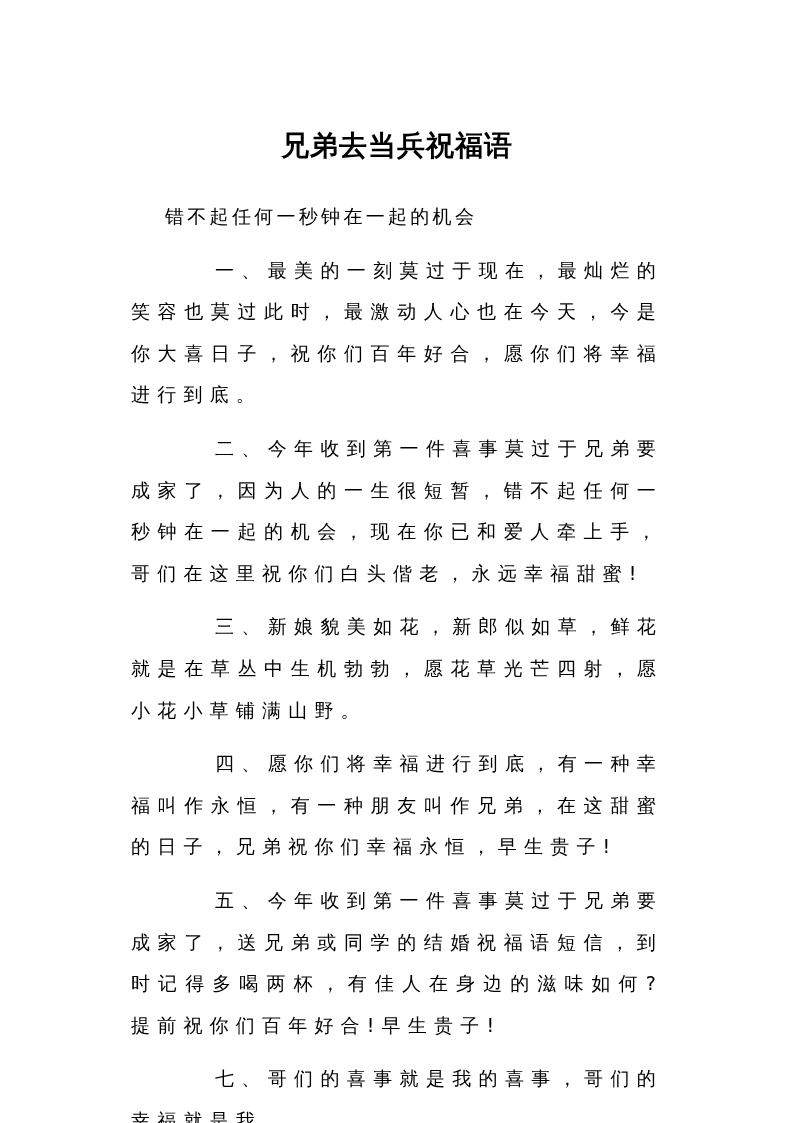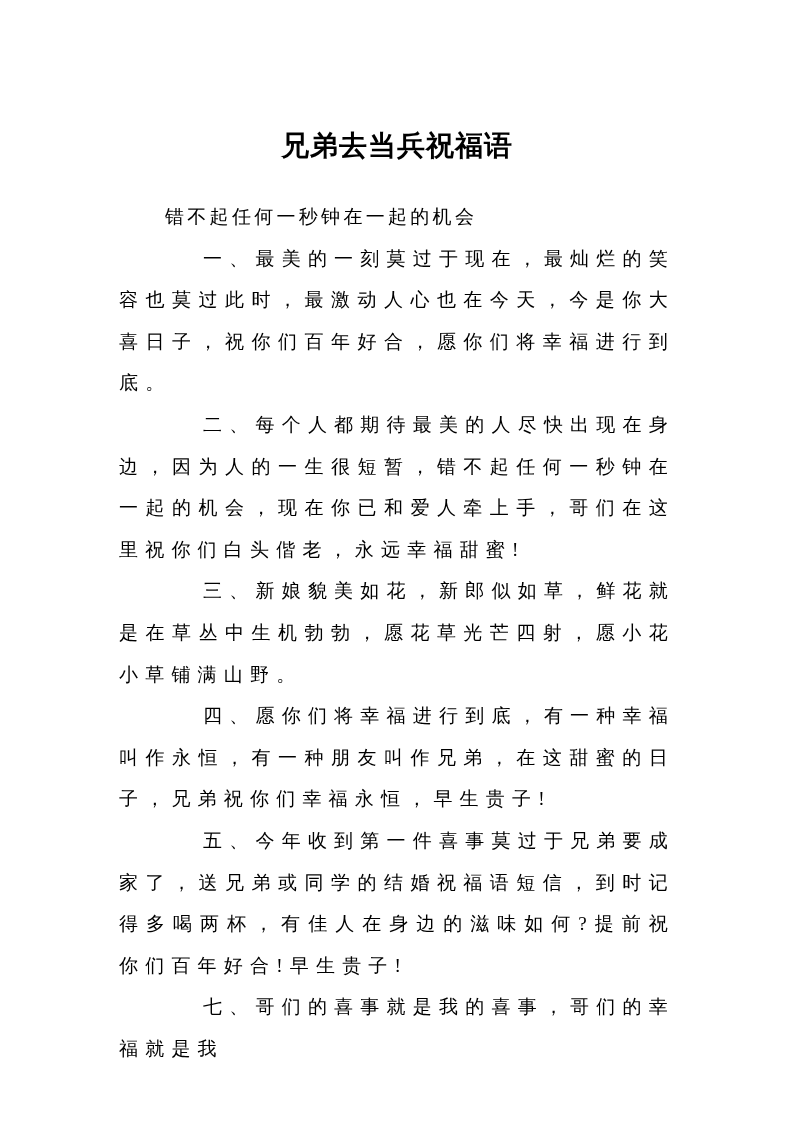--- a/index.html
+++ b/index.html
@@ -15,21 +15,20 @@
       font-family: "DejaVu Sans", "Liberation Sans", sans-serif;
       color: #000000;
     }
     .page {
       position: absolute;
       left: 0;
       top: 0;
       width: 794px;
       height: 1123px;
       background: #ffffff;
-      font-family: Liberation Serif, serif;
     }
     .title {
       position: absolute;
       top: 128px;
       left: 0;
       width: 794px;
       text-align: center;
       font-size: 28px;
       font-weight: bold;
       letter-spacing: 1px;
@@ -44,33 +43,33 @@
       font-size: 19px;
       line-height: 41.6px;
       letter-spacing: 7.2px;
     }
     .subtitle {
       margin: 0;
       padding-left: 46px;
       letter-spacing: 3.3px;
     }
     .para {
-      margin: 0;
+      margin: 12px;
       text-indent: 84px;
       text-align: justify;
     }
   </style>
 </head>
 <body>
 
 <div class="page">
   <h1 class="title">兄弟去当兵祝福语</h1>
 
   <div class="body-text">
     <p class="subtitle">错不起任何一秒钟在一起的机会</p>
     <p class="para">一、最美的一刻莫过于现在，最灿烂的笑容也莫过此时，最激动人心也在今天，今是你大喜日子，祝你们百年好合，愿你们将幸福进行到底。</p>
-    <p class="para">二、每个人都期待最美的人尽快出现在身边，因为人的一生很短暂，错不起任何一秒钟在一起的机会，现在你已和爱人牵上手，哥们在这里祝你们白头偕老，永远幸福甜蜜!</p>
+    <p class="para">二、今年收到第一件喜事莫过于兄弟要成家了，因为人的一生很短暂，错不起任何一秒钟在一起的机会，现在你已和爱人牵上手，哥们在这里祝你们白头偕老，永远幸福甜蜜!</p>
     <p class="para">三、新娘貌美如花，新郎似如草，鲜花就是在草丛中生机勃勃，愿花草光芒四射，愿小花小草铺满山野。</p>
     <p class="para">四、愿你们将幸福进行到底，有一种幸福叫作永恒，有一种朋友叫作兄弟，在这甜蜜的日子，兄弟祝你们幸福永恒，早生贵子!</p>
     <p class="para">五、今年收到第一件喜事莫过于兄弟要成家了，送兄弟或同学的结婚祝福语短信，到时记得多喝两杯，有佳人在身边的滋味如何?提前祝你们百年好合!早生贵子!</p>
     <p class="para">七、哥们的喜事就是我的喜事，哥们的幸福就是我</p>
   </div>
 </div>
 
 </body></html>

